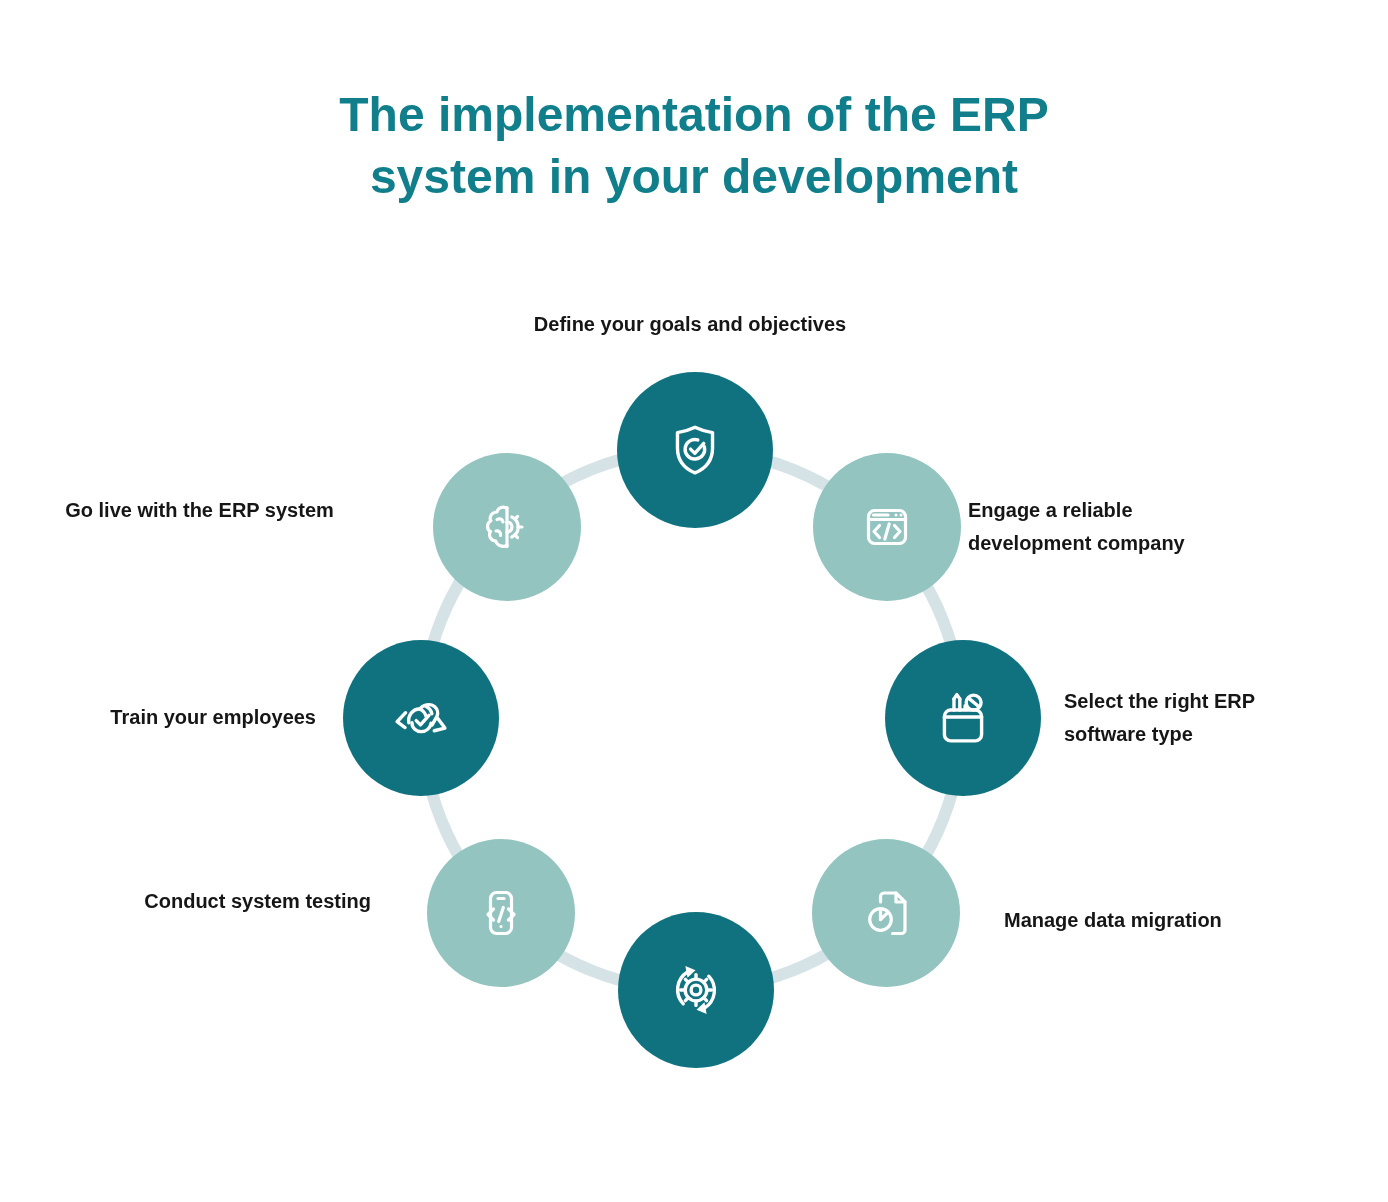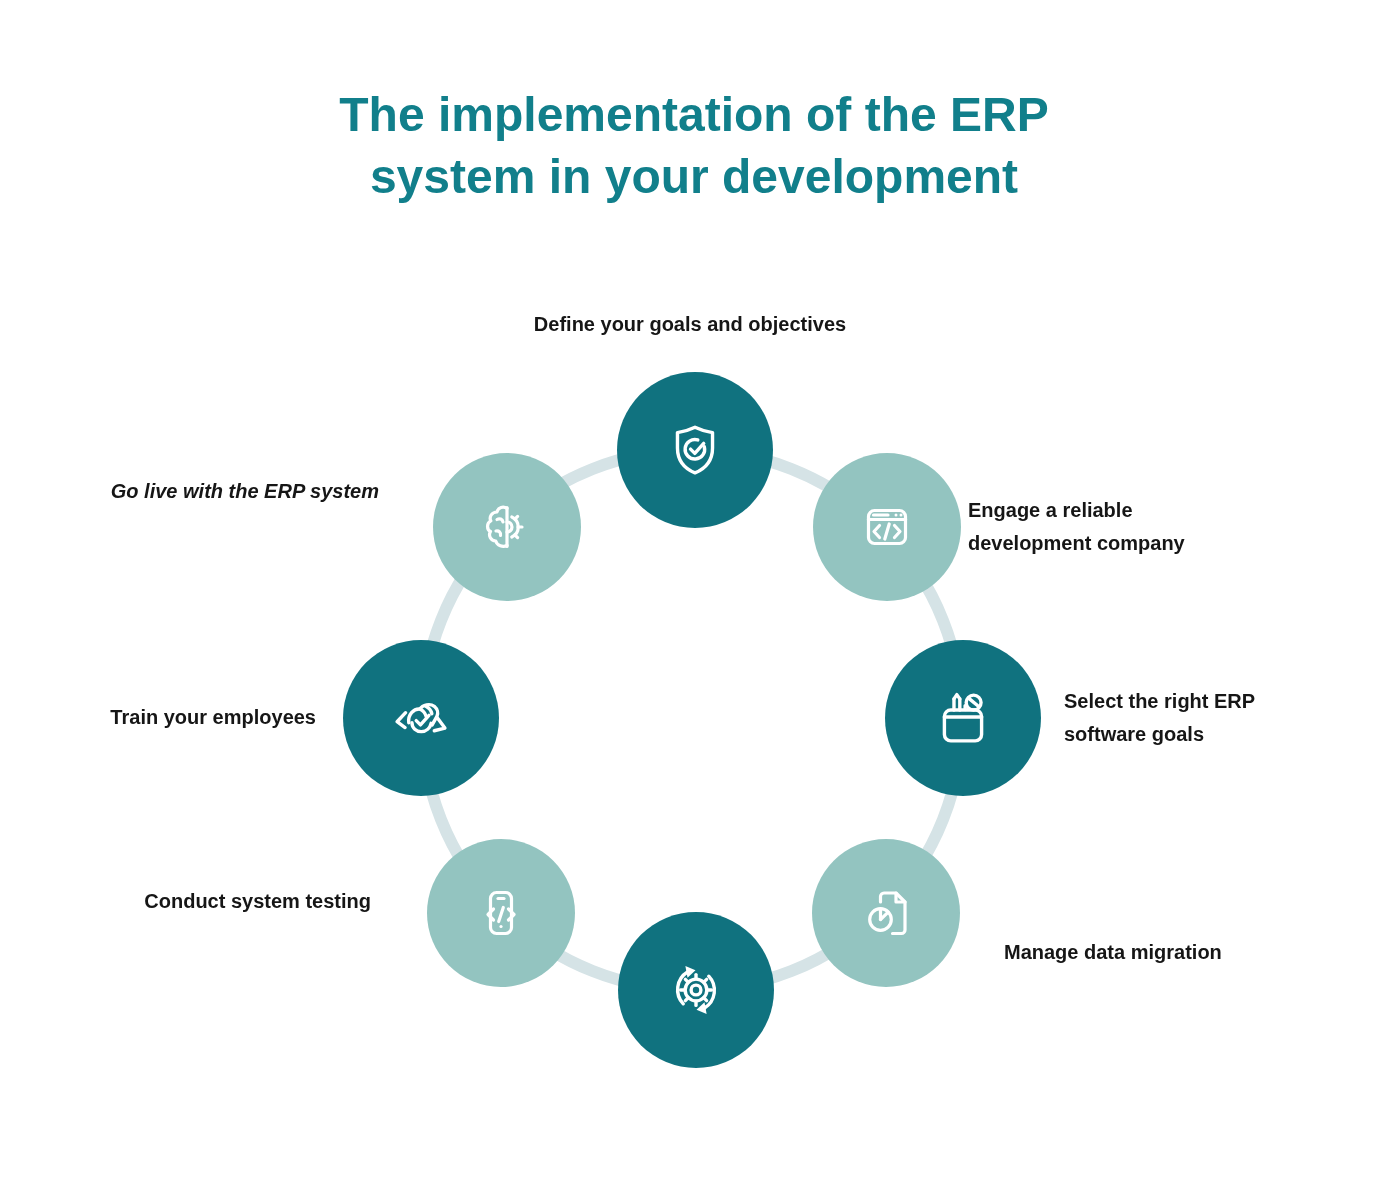--- a/index.html
+++ b/index.html
@@ -44,25 +44,25 @@
   .c-right        { left:885px; top:640px; }
   .c-bottom-right { left:812px; top:839px; }
   .c-bottom       { left:618px; top:912px; }
   .c-bottom-left  { left:427px; top:839px; }
   .c-left         { left:343px; top:640px; }
   .c-top-left     { left:433px; top:453px; }
   
   .l-top          { left:390px; top:308px;  width:600px; text-align:center; }
   .l-top-right    { left:968px; top:494px;  width:290px; text-align:left; }
   .l-right        { left:1064px;top:685px;  width:255px; text-align:left; }
-  .l-bottom-right { left:1004px;top:904px;  width:340px; text-align:left; white-space:nowrap;margin-top:32px; }
+  .l-bottom-right { left:1004px;top:904px;  width:340px; text-align:left; white-space:nowrap; }
   .l-bottom       { left:436px; top:1090px; width:500px; text-align:center; }
   .l-bottom-left  { left:40px;  top:885px;  width:331px; text-align:right; }
   .l-left         { left:20px;  top:701px;  width:296px; text-align:right; }
-  .l-top-left     { left:20px;  top:475px;  width:359px; text-align:right;font-style:italic; }
+  .l-top-left     { left:20px;  top:494px;  width:359px; text-align:center; }
 </style>
 </head>
 <body>
 
 <div class="canvas">
 
   <h1 class="title">
     <span>The implementation of the ERP</span><br>
     <span>system in your development</span>
   </h1>
@@ -99,21 +99,21 @@
       <rect x="14.5" y="24.5" width="35" height="29" rx="6"></rect>
       <path d="M14.5 31 H49.5"></path>
       <path d="M23.5 24.5 V14"></path>
       <path d="M29 24.5 V14"></path>
       <path d="M23.5 14 L26.2 10 L29 14"></path>
       <circle cx="42" cy="17.5" r="7"></circle>
       <path d="M37.5 13.5 L46.5 21"></path>
       <path d="M34 20.5 V24"></path>
     </svg>
   </div>
-  <div class="step-label l-right">Select the right ERP software goals</div>
+  <div class="step-label l-right">Select the right ERP software type</div>
 
   <div class="circle light c-bottom-right">
     <svg width="64" height="64" viewBox="0 0 64 64" fill="none" stroke="#FFFFFF" stroke-width="3.2" stroke-linecap="round" stroke-linejoin="round">
       <path d="M26.5 21 V15.5 C26.5 13.6 28 12 30 12 H42 L51 21 V49 C51 50.9 49.4 52.5 47.5 52.5 H38.5"></path>
       <path d="M42 12 V21 H51"></path>
       <circle cx="26.5" cy="38.5" r="10.8"></circle>
       <path d="M26.5 38.5 V28"></path>
       <path d="M26.5 38.5 L34.2 31.2"></path>
     </svg>
   </div>

